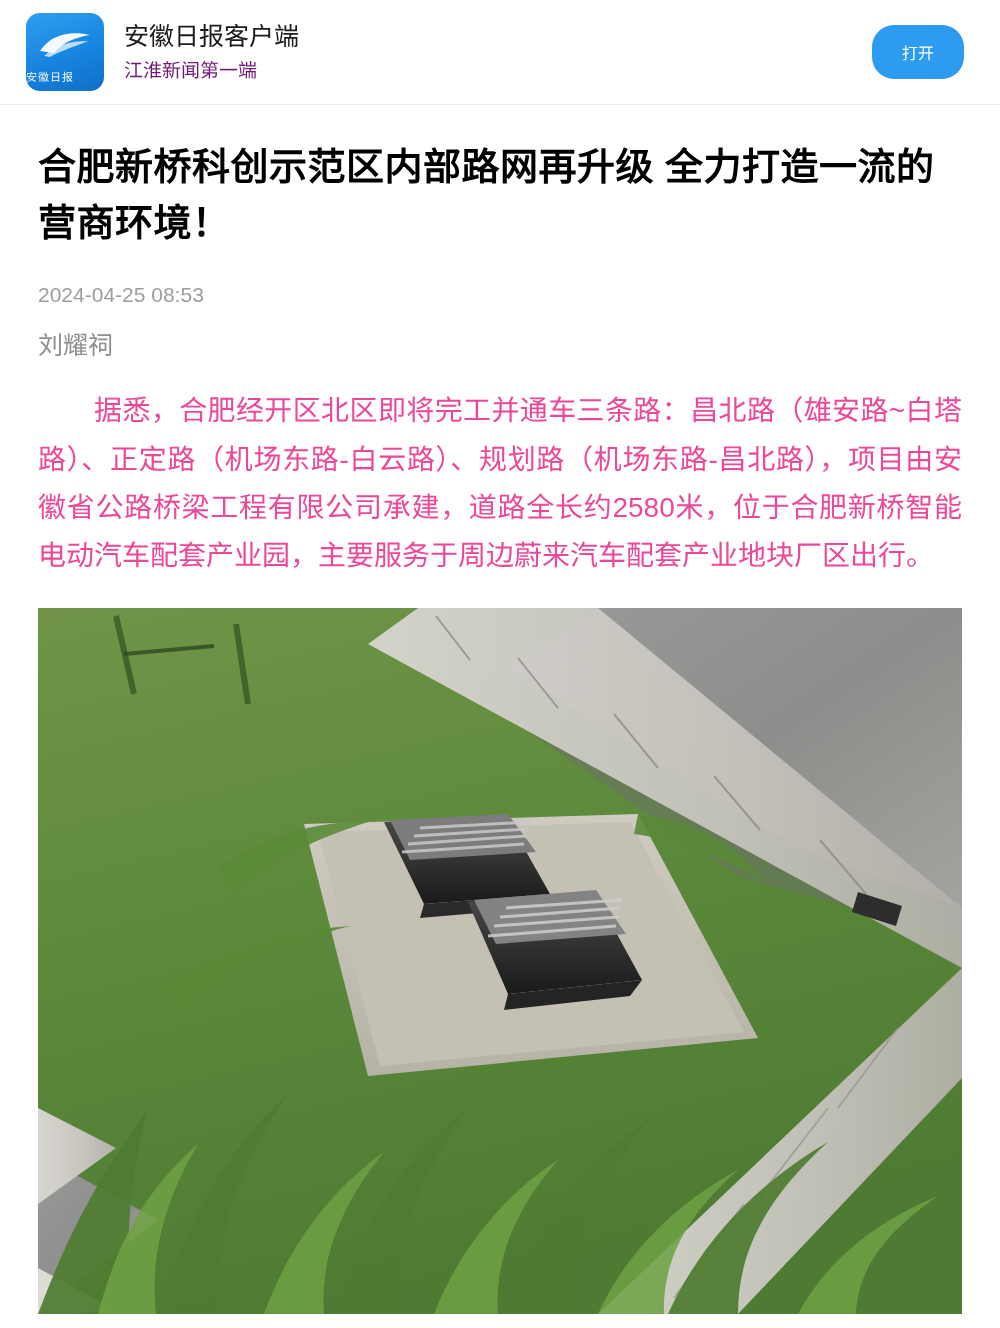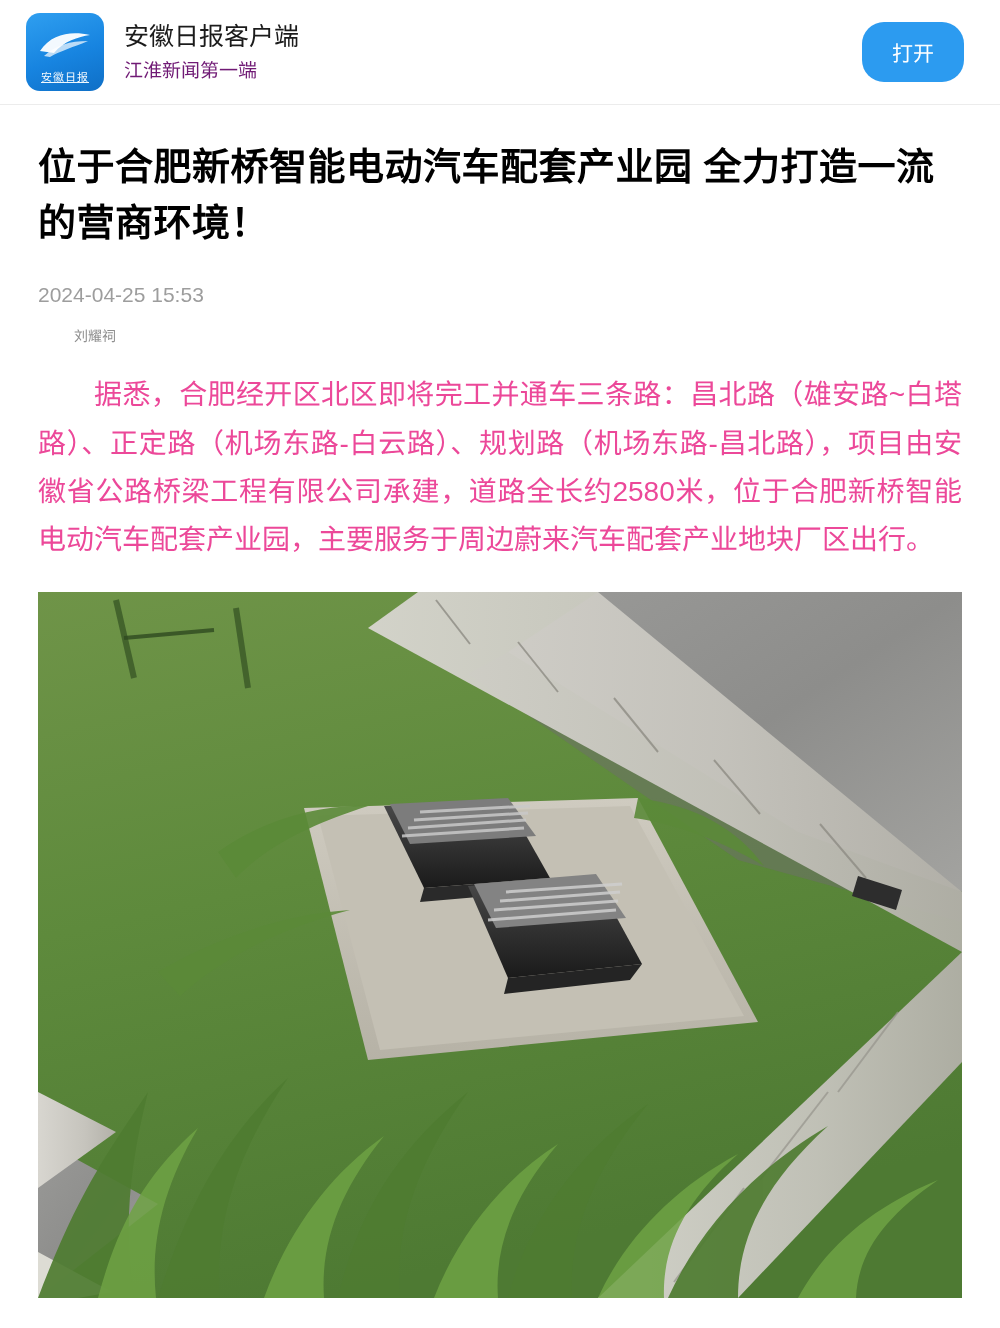--- a/index.html
+++ b/index.html
@@ -43,27 +43,26 @@
     left: 12px;
     top: 16px;
     width: 54px;
     height: 30px;
   }
   .app-logo .logo-text {
     position: absolute;
     bottom: 7px;
     left: 0;
     right: 0;
-    text-align: center;
+    text-align: left;
     color: #ffffff;
     font-size: 11px;
     letter-spacing: 1px;
     opacity: .95;
     white-space: nowrap;
-    text-decoration: underline;
   }
   .app-meta {
     margin-left: 20px;
     flex: 1 1 auto;
     min-width: 0;
   }
   .app-title {
     font-size: 25px;
     color: #1b1b1b;
     line-height: 1.25;
@@ -72,21 +71,21 @@
   .app-sub {
     margin-top: 7px;
     font-size: 19px;
     color: #701a75;
     line-height: 1.25;
   }
   .open-btn {
     flex: 0 0 auto;
     background: #2c9bf0;
     color: #ffffff;
-    font-size: 21px;
+    font-size: 16px;
     border: none;
     border-radius: 22px;
     padding: 15px 30px;
     margin-right: 10px;
     cursor: pointer;
     font-family: inherit;
   }
 
   
   .article {
@@ -100,23 +99,22 @@
     margin: 0;
     letter-spacing: .5px;
   }
   .meta-date {
     margin-top: 32px;
     font-size: 21px;
     color: #9d9d9d;
   }
   .meta-author {
     margin-top: 18px;
-    font-size: 14px;
+    font-size: 25px;
     color: #8f8f8f;
-    margin-left: 36px;
   }
   .body-text {
     margin-top: 26px;
     font-size: 28px;
     line-height: 1.72;
     color: #ec4899;
     text-indent: 2em;
     text-align: justify;
   }
 
@@ -149,22 +147,22 @@
       <div class="logo-text">安徽日报</div>
     </div>
     <div class="app-meta">
       <div class="app-title">安徽日报客户端</div>
       <div class="app-sub">江淮新闻第一端</div>
     </div>
     <button class="open-btn">打开</button>
   </div>
 
   <div class="article">
-    <h1 class="headline">位于合肥新桥智能电动汽车配套产业园 全力打造一流的营商环境！</h1>
-    <div class="meta-date">2024-04-25 15:53</div>
+    <h1 class="headline">合肥新桥科创示范区内部路网再升级 全力打造一流的营商环境！</h1>
+    <div class="meta-date">2024-04-25 08:53</div>
     <div class="meta-author">刘耀祠</div>
     <p class="body-text">据悉，合肥经开区北区即将完工并通车三条路：昌北路（雄安路~白塔路）、正定路（机场东路-白云路）、规划路（机场东路-昌北路），项目由安徽省公路桥梁工程有限公司承建，道路全长约2580米，位于合肥新桥智能电动汽车配套产业园，主要服务于周边蔚来汽车配套产业地块厂区出行。</p>
   </div>
 
   <div class="photo-wrap">
     <div class="photo">
       <svg width="924" height="706" viewBox="0 0 924 706" preserveAspectRatio="none">
         <defs>
           <linearGradient id="asphalt" x1="0" y1="0" x2="1" y2="1">
             <stop offset="0%" stop-color="#9a9a98"></stop>

